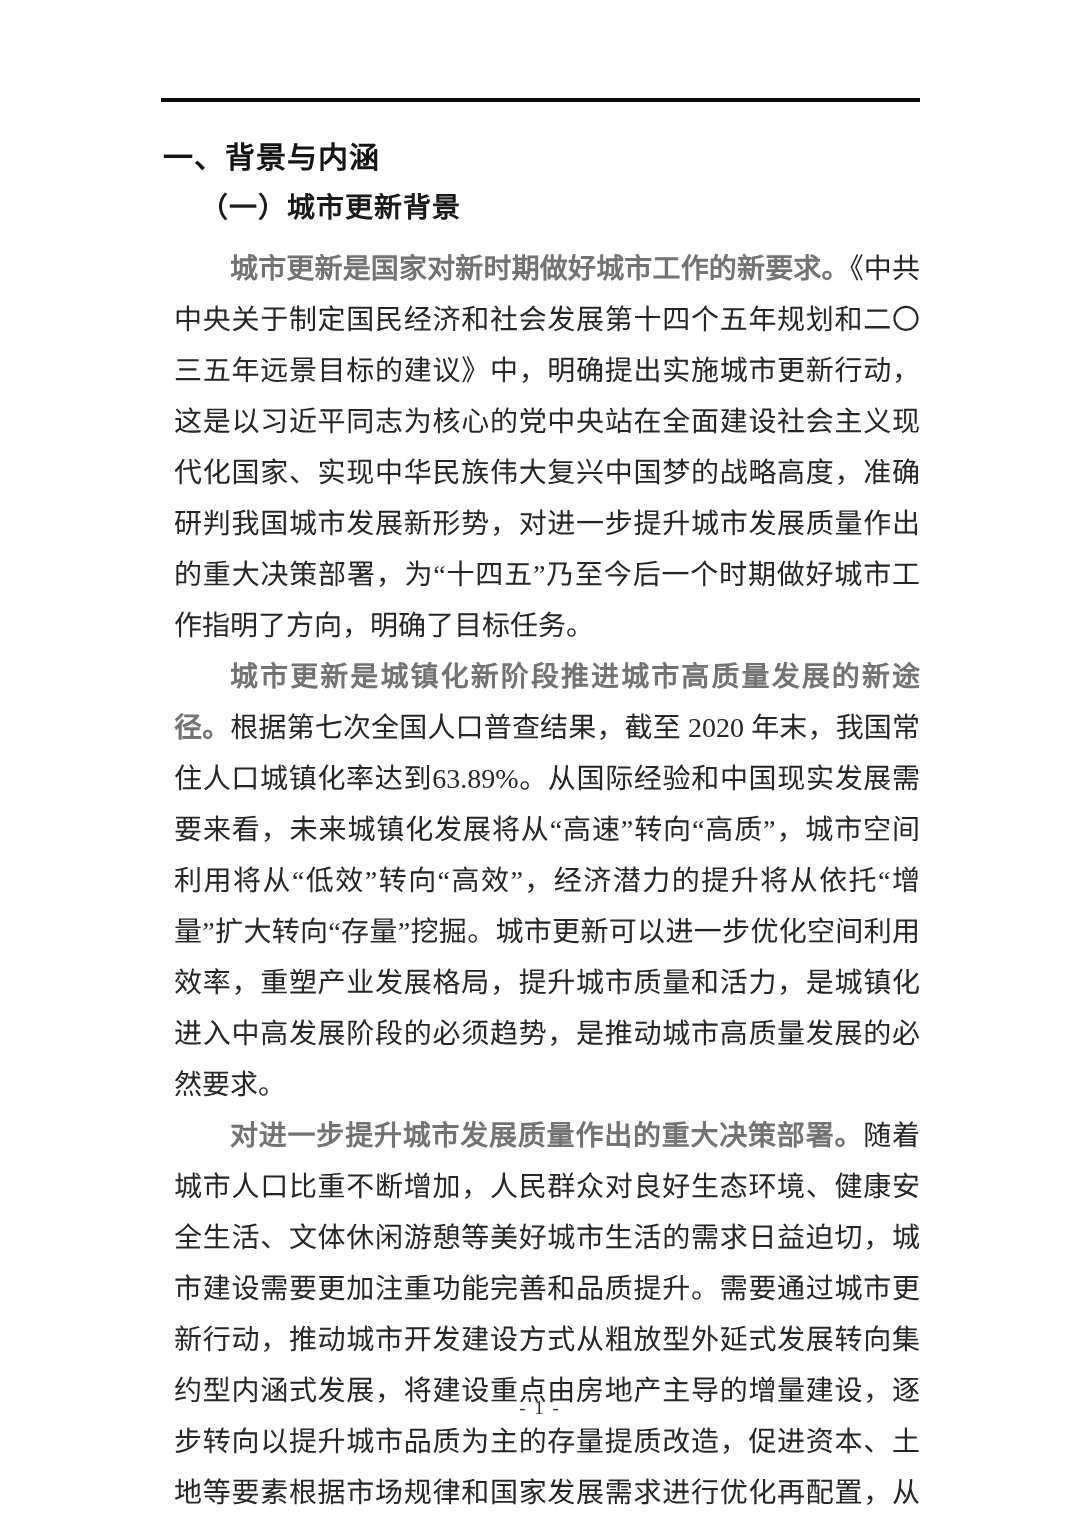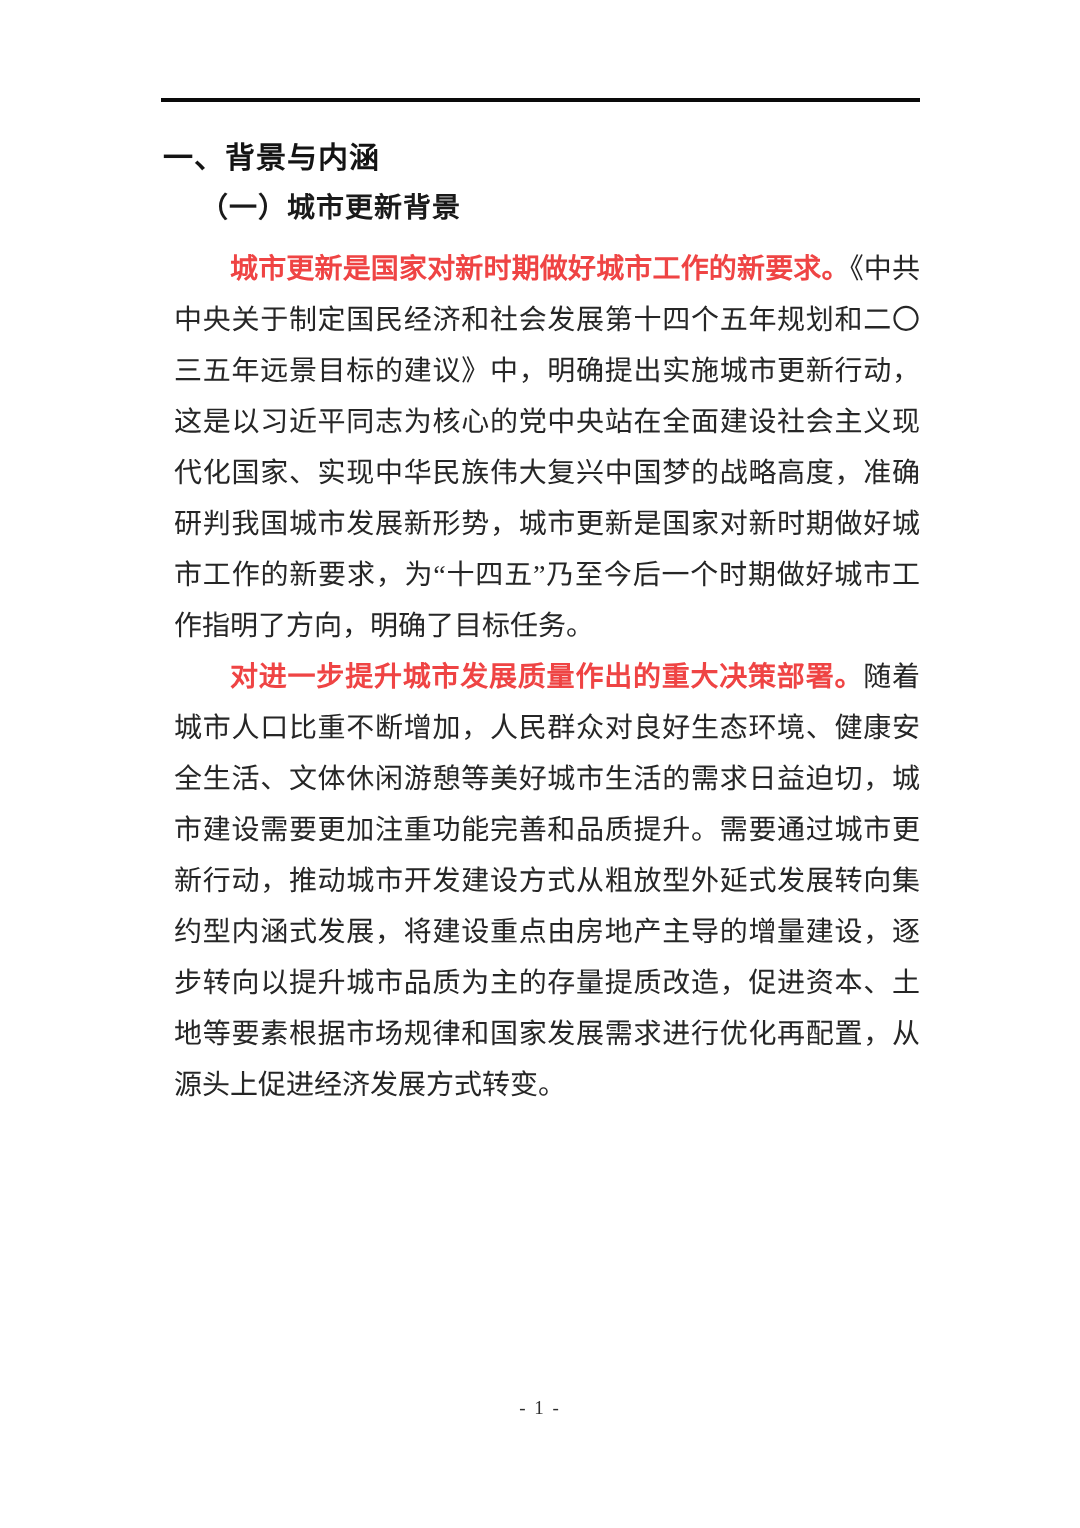--- a/index.html
+++ b/index.html
@@ -55,21 +55,21 @@
   }
   .body-text p {
     margin: 0;
     font-size: 28px;
     line-height: 51px;
     text-align: justify;
     text-indent: 56px;
   }
   .body-text p b {
     font-weight: bold;
-    color: #ef4444;
+    color: #737373;
   }
   .page-footer {
     position: absolute;
     left: 0;
     top: 1396px;
     width: 1080px;
     text-align: center;
     font-size: 19px;
     line-height: 24px;
     color: #2e2e2e;
@@ -82,22 +82,23 @@
 <div class="page">
 
   <div class="header-rule"></div>
 
   <h1 class="section-heading">一、背景与内涵</h1>
 
   <h2 class="subsection-heading">（一）城市更新背景</h2>
 
   <div class="body-text">
 
-    <p><b>城市更新是国家对新时期做好城市工作的新要求。</b><span>《中共中央关于制定国民经济和社会发展第十四个五年规划和二〇三五年远景目标的建议》中，明确提出实施城市更新行动，这是以习近平同志为核心的党中央站在全面建设社会主义现代化国家、实现中华民族伟大复兴中国梦的战略高度，准确研判我国城市发展新形势，城市更新是国家对新时期做好城市工作的新要求，为“十四五”乃至今后一个时期做好城市工作指明了方向，明确了目标任务。</span></p>
+    <p><b>城市更新是国家对新时期做好城市工作的新要求。</b><span>《中共中央关于制定国民经济和社会发展第十四个五年规划和二〇三五年远景目标的建议》中，明确提出实施城市更新行动，这是以习近平同志为核心的党中央站在全面建设社会主义现代化国家、实现中华民族伟大复兴中国梦的战略高度，准确研判我国城市发展新形势，对进一步提升城市发展质量作出的重大决策部署，为“十四五”乃至今后一个时期做好城市工作指明了方向，明确了目标任务。</span></p>
 
+    <p><b>城市更新是城镇化新阶段推进城市高质量发展的新途径。</b><span>根据第七次全国人口普查结果，截至 2020 年末，我国常住人口城镇化率达到63.89%。从国际经验和中国现实发展需要来看，未来城镇化发展将从“高速”转向“高质”，城市空间利用将从“低效”转向“高效”，经济潜力的提升将从依托“增量”扩大转向“存量”挖掘。城市更新可以进一步优化空间利用效率，重塑产业发展格局，提升城市质量和活力，是城镇化进入中高发展阶段的必须趋势，是推动城市高质量发展的必然要求。</span></p>
 
     <p><b>对进一步提升城市发展质量作出的重大决策部署。</b><span>随着城市人口比重不断增加，人民群众对良好生态环境、健康安全生活、文体休闲游憩等美好城市生活的需求日益迫切，城市建设需要更加注重功能完善和品质提升。需要通过城市更新行动，推动城市开发建设方式从粗放型外延式发展转向集约型内涵式发展，将建设重点由房地产主导的增量建设，逐步转向以提升城市品质为主的存量提质改造，促进资本、土地等要素根据市场规律和国家发展需求进行优化再配置，从源头上促进经济发展方式转变。</span></p>
 
   </div>
 
   <div class="page-footer">- 1 -</div>
 
 </div>
 
 </body></html>

